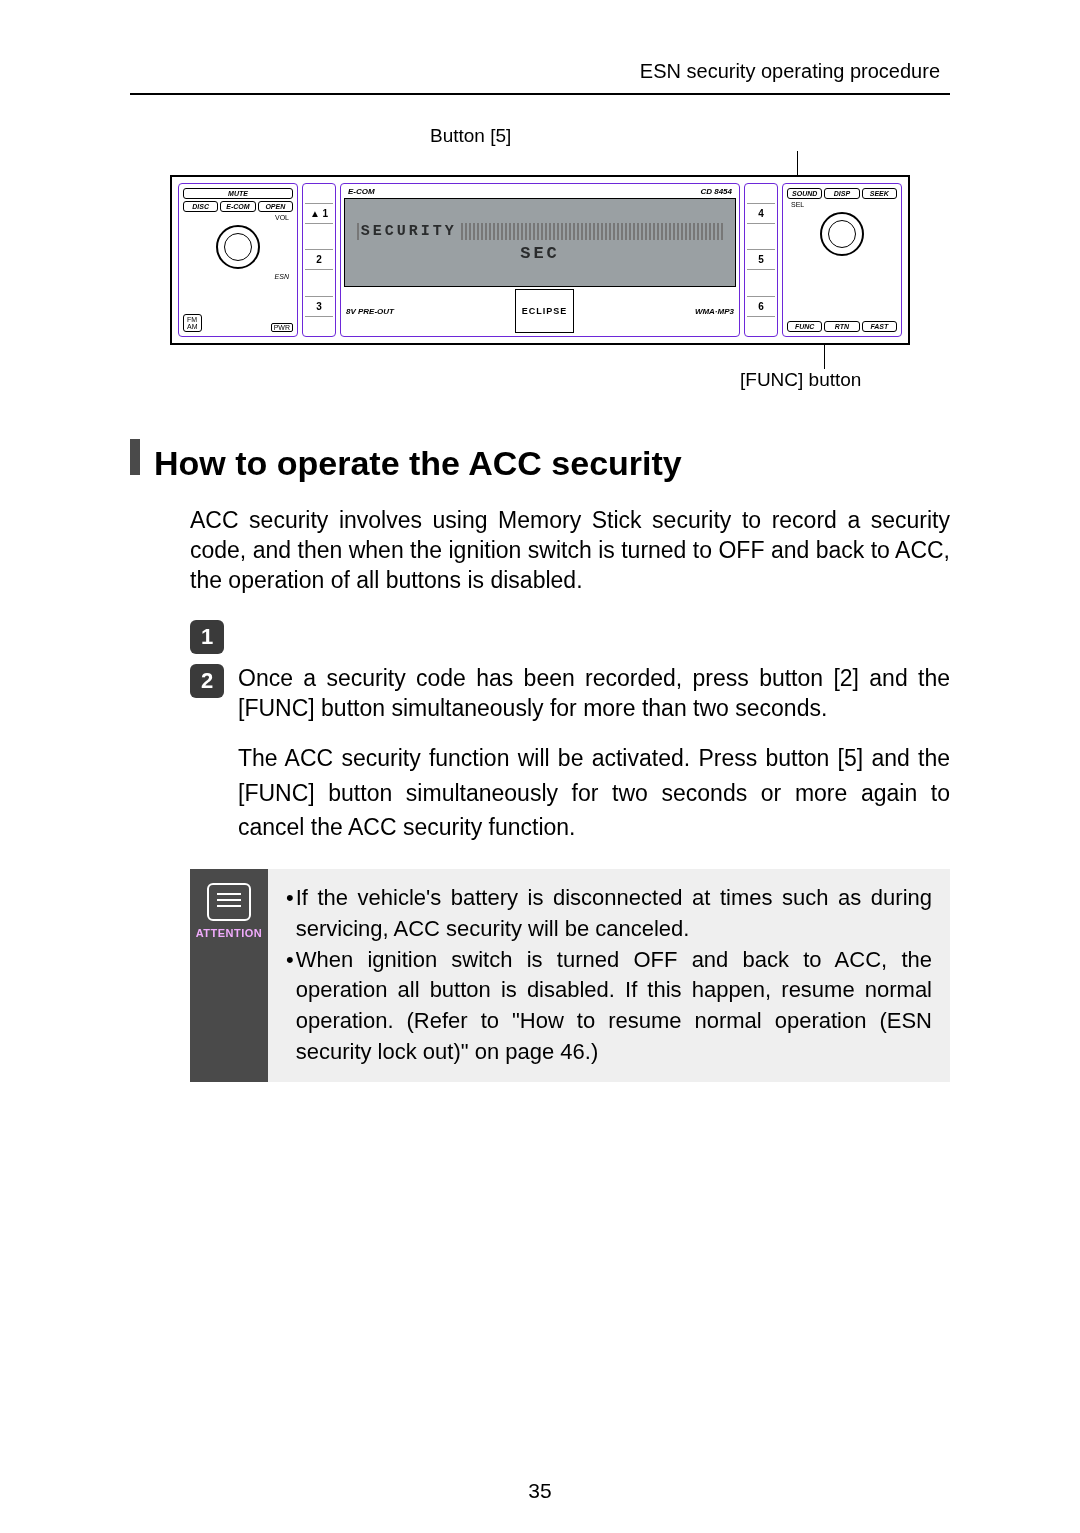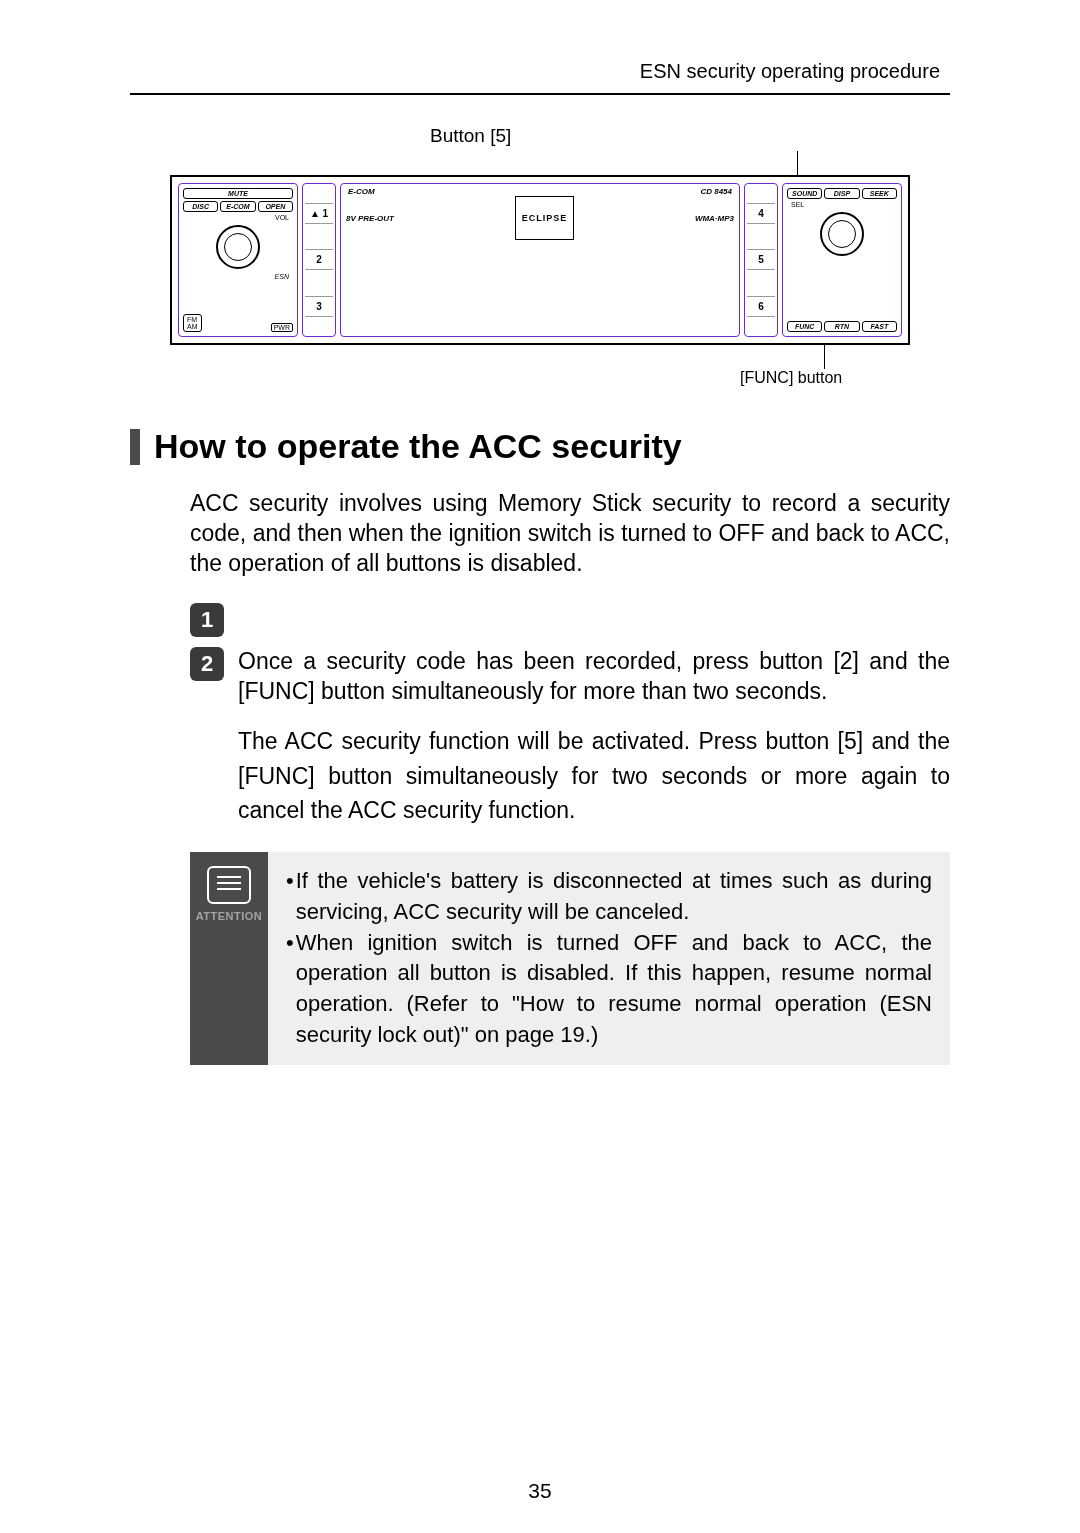--- a/index.html
+++ b/index.html
@@ -183,37 +183,38 @@
     padding: 4px;
     gap: 2px;
   }
   .callout-line-bottom {
     width: 1px;
     height: 24px;
     background: #000;
     margin-left: 654px;
   }
   .callout-bottom {
-    font-size: 16px;
+    font-size: 19px;
     margin-left: 570px;
   }
   .section-title {
     display: flex;
     align-items: center;
     gap: 14px;
     margin: 20px 0;
   }
   .title-bar {
     width: 10px;
     height: 36px;
     background: #4a4a4a;
   }
   .title-text {
     font-size: 34px;
     font-weight: bold;
+    margin-top: 13px;
   }
   .intro-para {
     font-size: 23px;
     margin-left: 60px;
     text-align: justify;
     line-height: 1.3;
     margin-bottom: 24px;
   }
   .step-row {
     display: flex;
@@ -246,21 +247,21 @@
     line-height: 1.5;
     text-align: justify;
   }
   .attention-box {
     display: flex;
     margin: 10px 0 0 60px;
     background: #efefef;
   }
   .attention-side {
     background: #4a4a4a;
-    color: #a3a3a3;
+    color: #f0abfc;
     width: 78px;
     display: flex;
     flex-direction: column;
     align-items: center;
     justify-content: flex-start;
     padding: 14px 4px;
     gap: 6px;
   }
   .attention-icon {
     width: 44px;
@@ -339,20 +340,24 @@
       <div class="num-btn"><span>▲</span> <span>1</span></div>
       <div class="num-btn">2</div>
       <div class="num-btn">3</div>
     </div>
 
     <div class="panel-face panel-center">
       <div class="center-top">
         <span>E-COM</span>
         <span>CD 8454</span>
       </div>
+      <div class="lcd">
+        <div class="lcd-line1"><span>SECURITY</span></div>
+        <div class="lcd-line2">SEC</div>
+      </div>
       <div class="center-bottom">
         <span style="font-style:italic">8V PRE-OUT</span>
         <span class="eclipse-label">ECLIPSE</span>
         <span style="font-style:italic">WMA·MP3</span>
       </div>
     </div>
 
     <div class="panel-face panel-numcol">
       <div class="num-btn">4</div>
       <div class="num-btn">5</div>
@@ -402,18 +407,18 @@
     <div class="attention-icon"></div>
     <div class="attention-label">ATTENTION</div>
   </div>
   <div class="attention-body">
     <div class="bullet-row">
         <span class="dot">•</span>
         <span>If the vehicle's battery is disconnected at times such as during servicing, ACC security will be canceled.</span>
       </div>
     <div class="bullet-row">
         <span class="dot">•</span>
-        <span>When ignition switch is turned OFF and back to ACC, the operation all button is disabled. If this happen, resume normal operation. (Refer to "How to resume normal operation (ESN security lock out)" on page 19.)</span>
+        <span>When ignition switch is turned OFF and back to ACC, the operation all button is disabled. If this happen, resume normal operation. (Refer to "How to resume normal operation (ESN security lock out)" on page 46.)</span>
       </div>
   </div>
 </div>
 
 <div class="page-num">35</div>
 
 </body></html>

